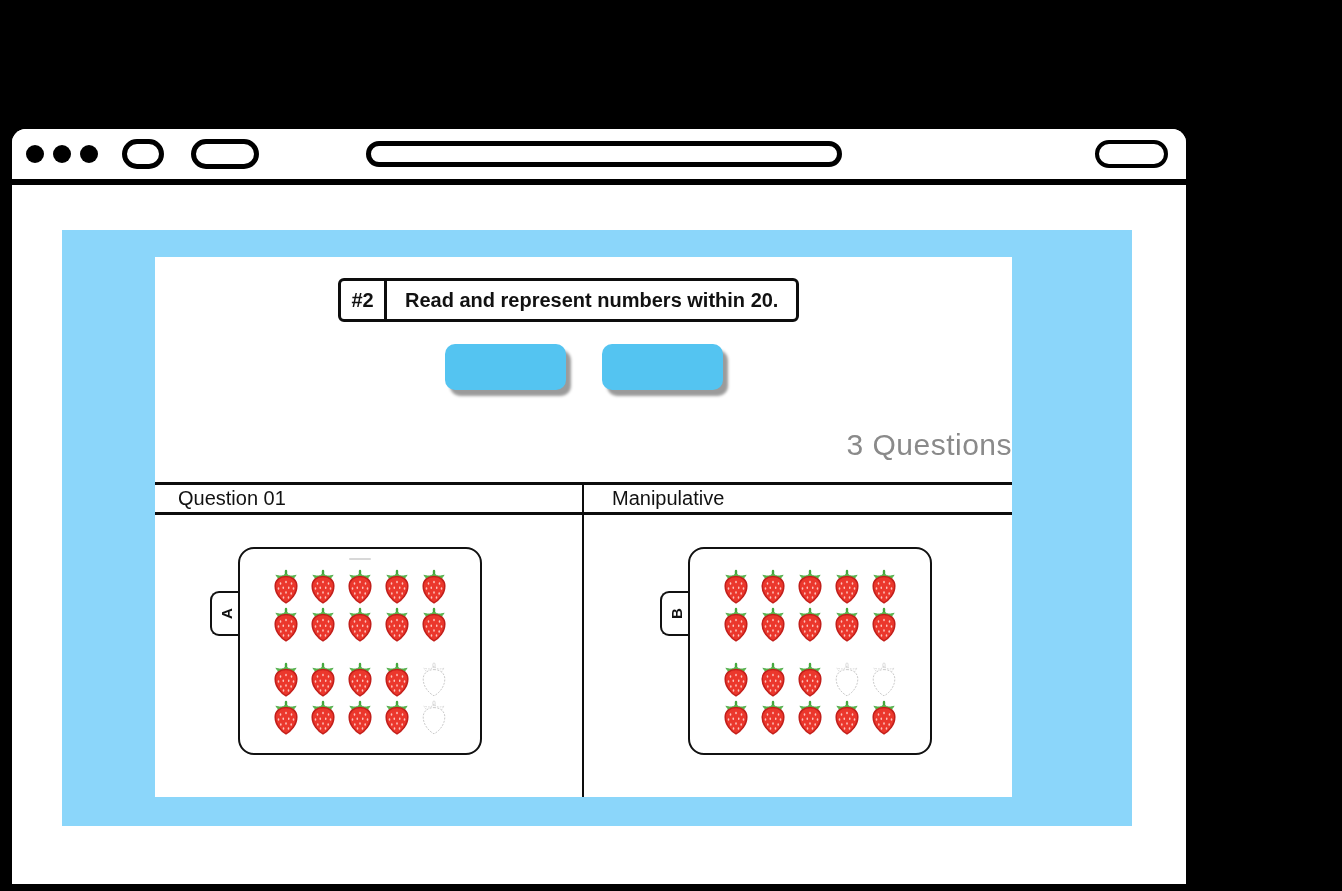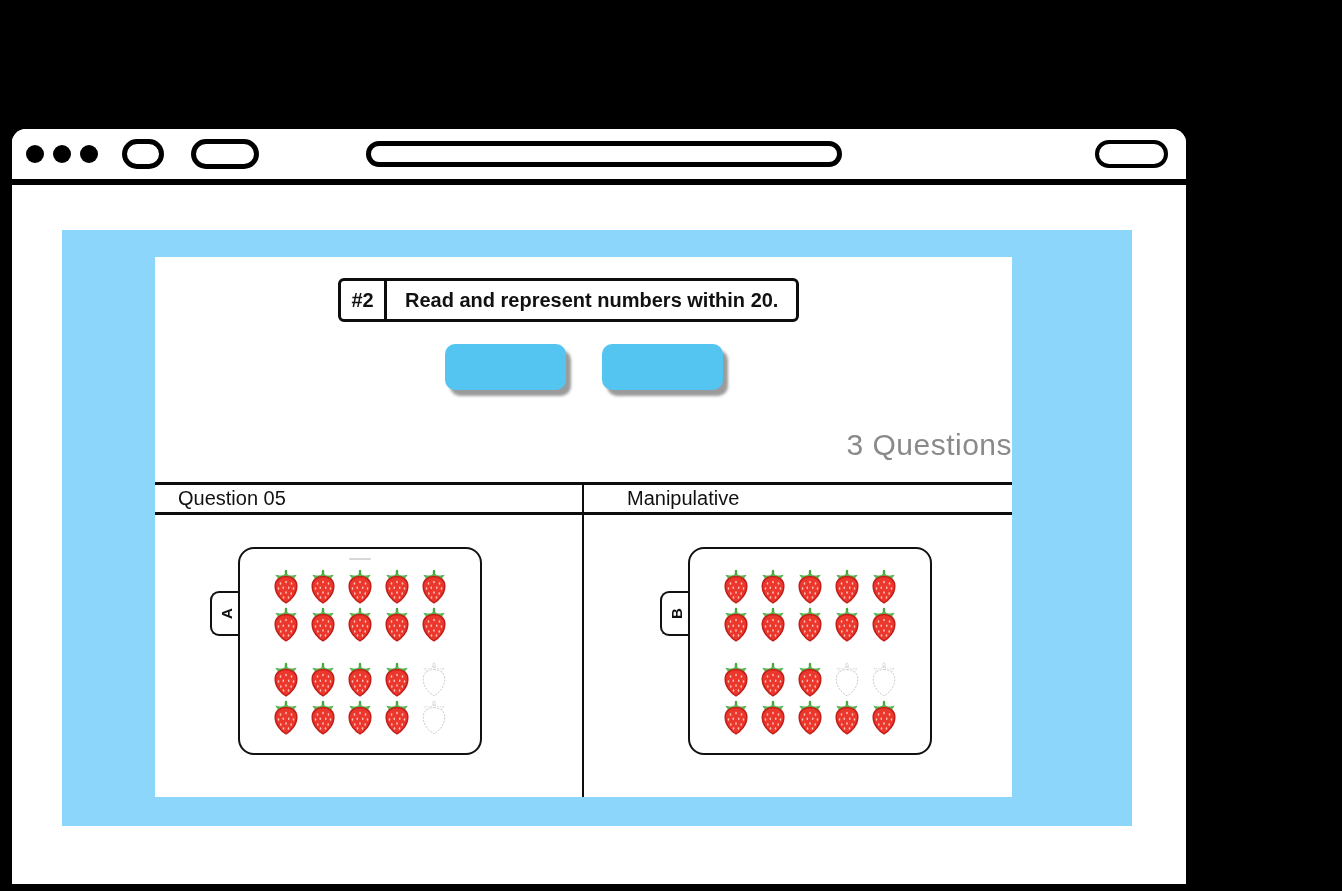--- a/index.html
+++ b/index.html
@@ -82,21 +82,21 @@
     color:#8A8A8A; letter-spacing:.5px;
   }
 
   .table-header {
     position:absolute; top:225px; left:0; width:100%; height:33px;
     border-top:3px solid #0d0d0d; border-bottom:3px solid #0d0d0d;
     display:flex; background:#fff;
   }
   .th-cell { display:flex; align-items:center; font-size:20px; color:#111; }
   .th-cell.c1 { width:428px; padding-left:23px; }
-  .th-cell.c2 { flex:1; padding-left:29px;margin-left:15px; }
+  .th-cell.c2 { flex:1; padding-left:29px; }
 
   .v-divider {
     position:absolute; left:427px; top:225px; bottom:0;
     width:2px; background:#0d0d0d;
   }
 
   
   .manip-panel {
     position:absolute; width:244px; height:208px;
     background:#fff; border:2.5px solid #111; border-radius:16px;
@@ -189,21 +189,21 @@
         </div>
 
         <div class="btn-row">
           <button class="action-btn"></button>
           <button class="action-btn"></button>
         </div>
 
         <div class="questions-count">3 Questions</div>
 
         <div class="table-header">
-          <div class="th-cell c1">Question 05</div>
+          <div class="th-cell c1">Question 01</div>
           <div class="th-cell c2">Manipulative</div>
         </div>
         <div class="v-divider"></div>
 
         <div class="panel-tab a">
           <span>A</span>
         </div>
         <div class="manip-panel a">
           <div class="top-dash"></div>
           <div class="berry-grid">

